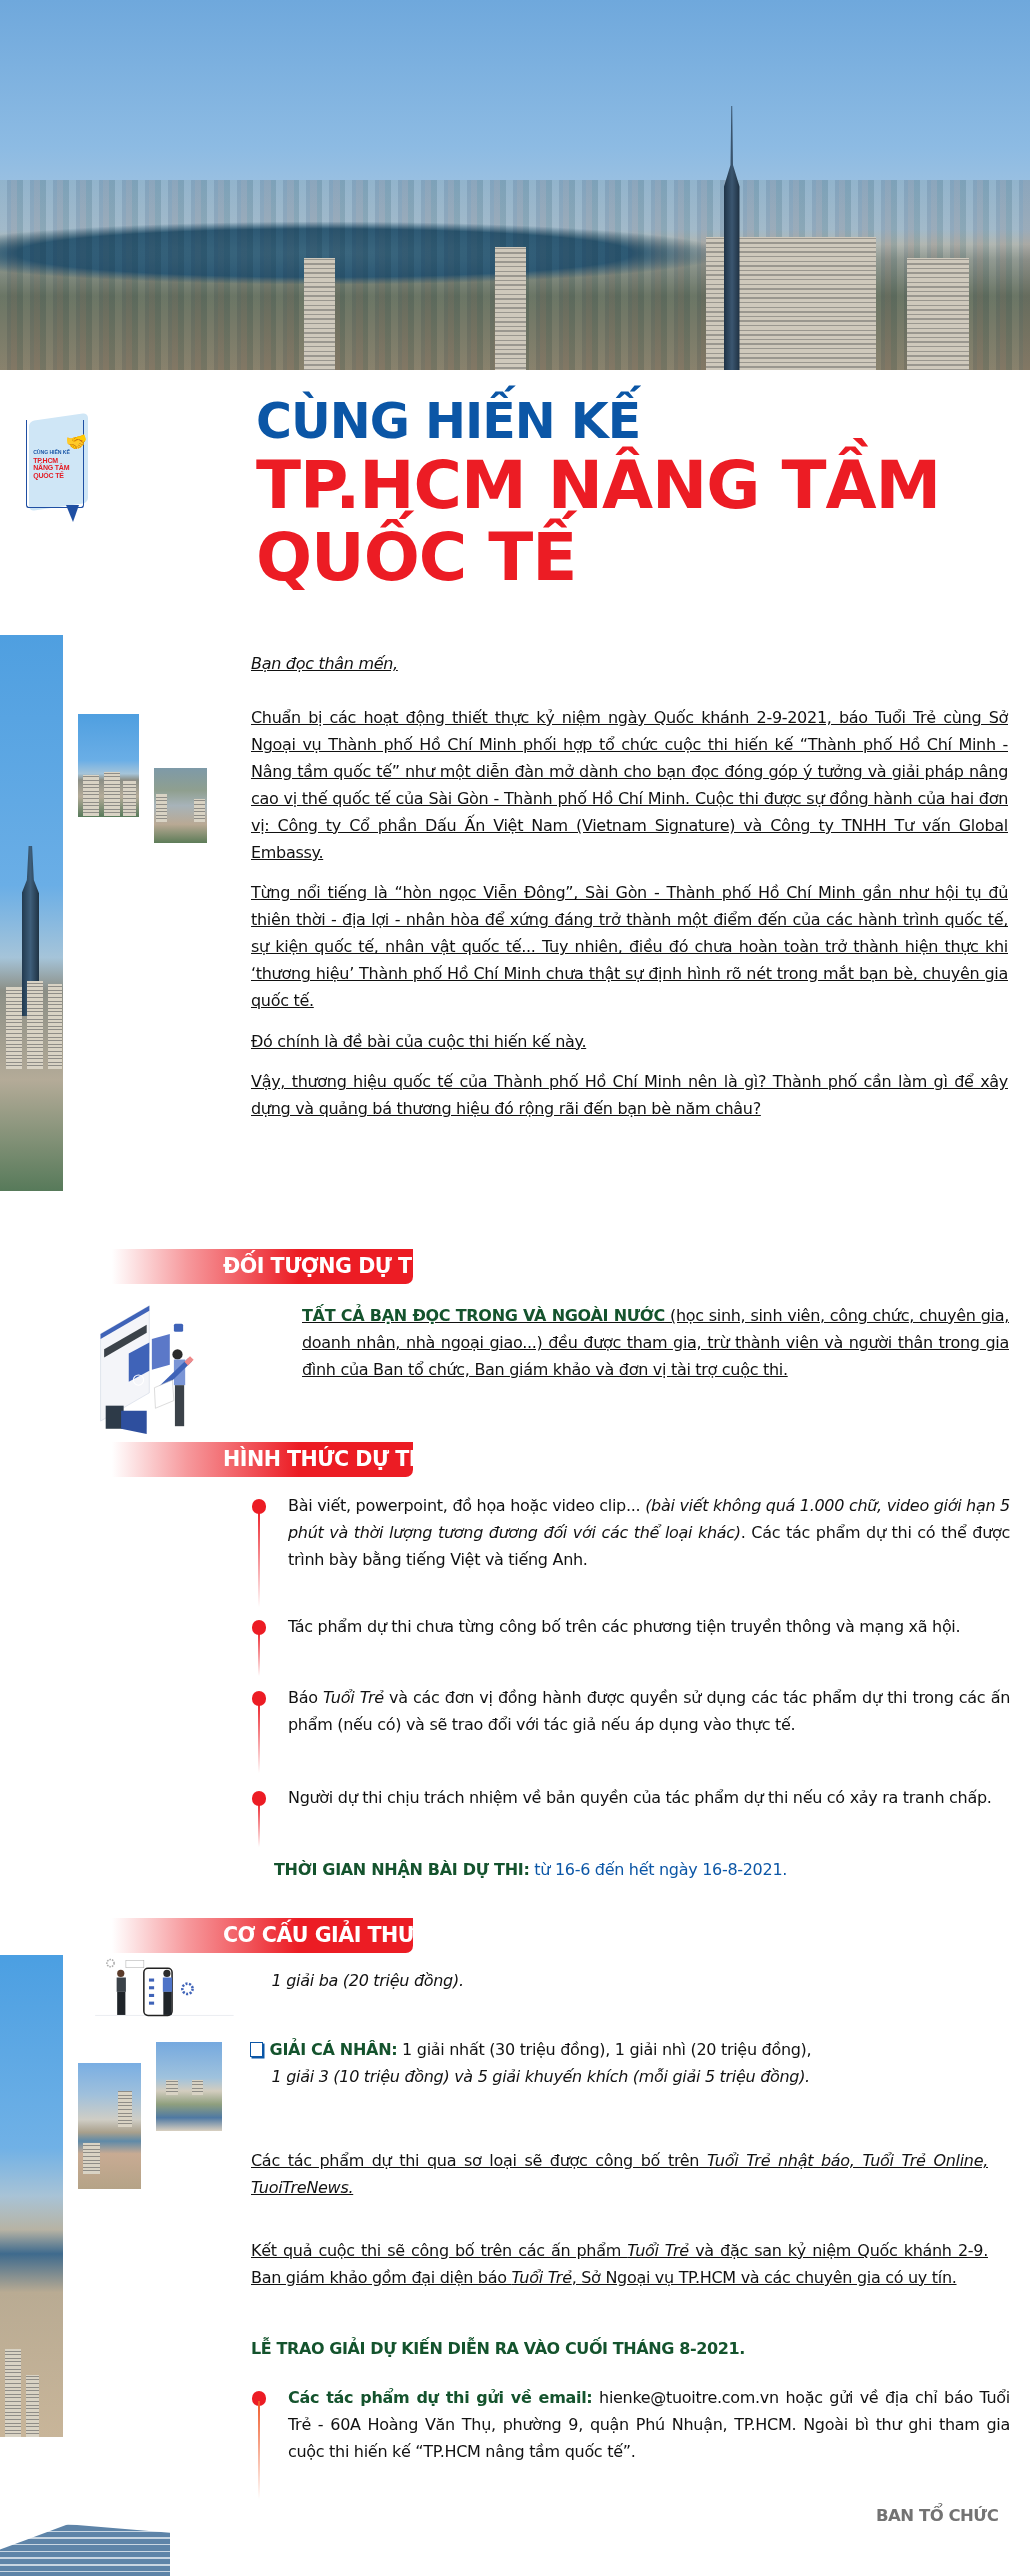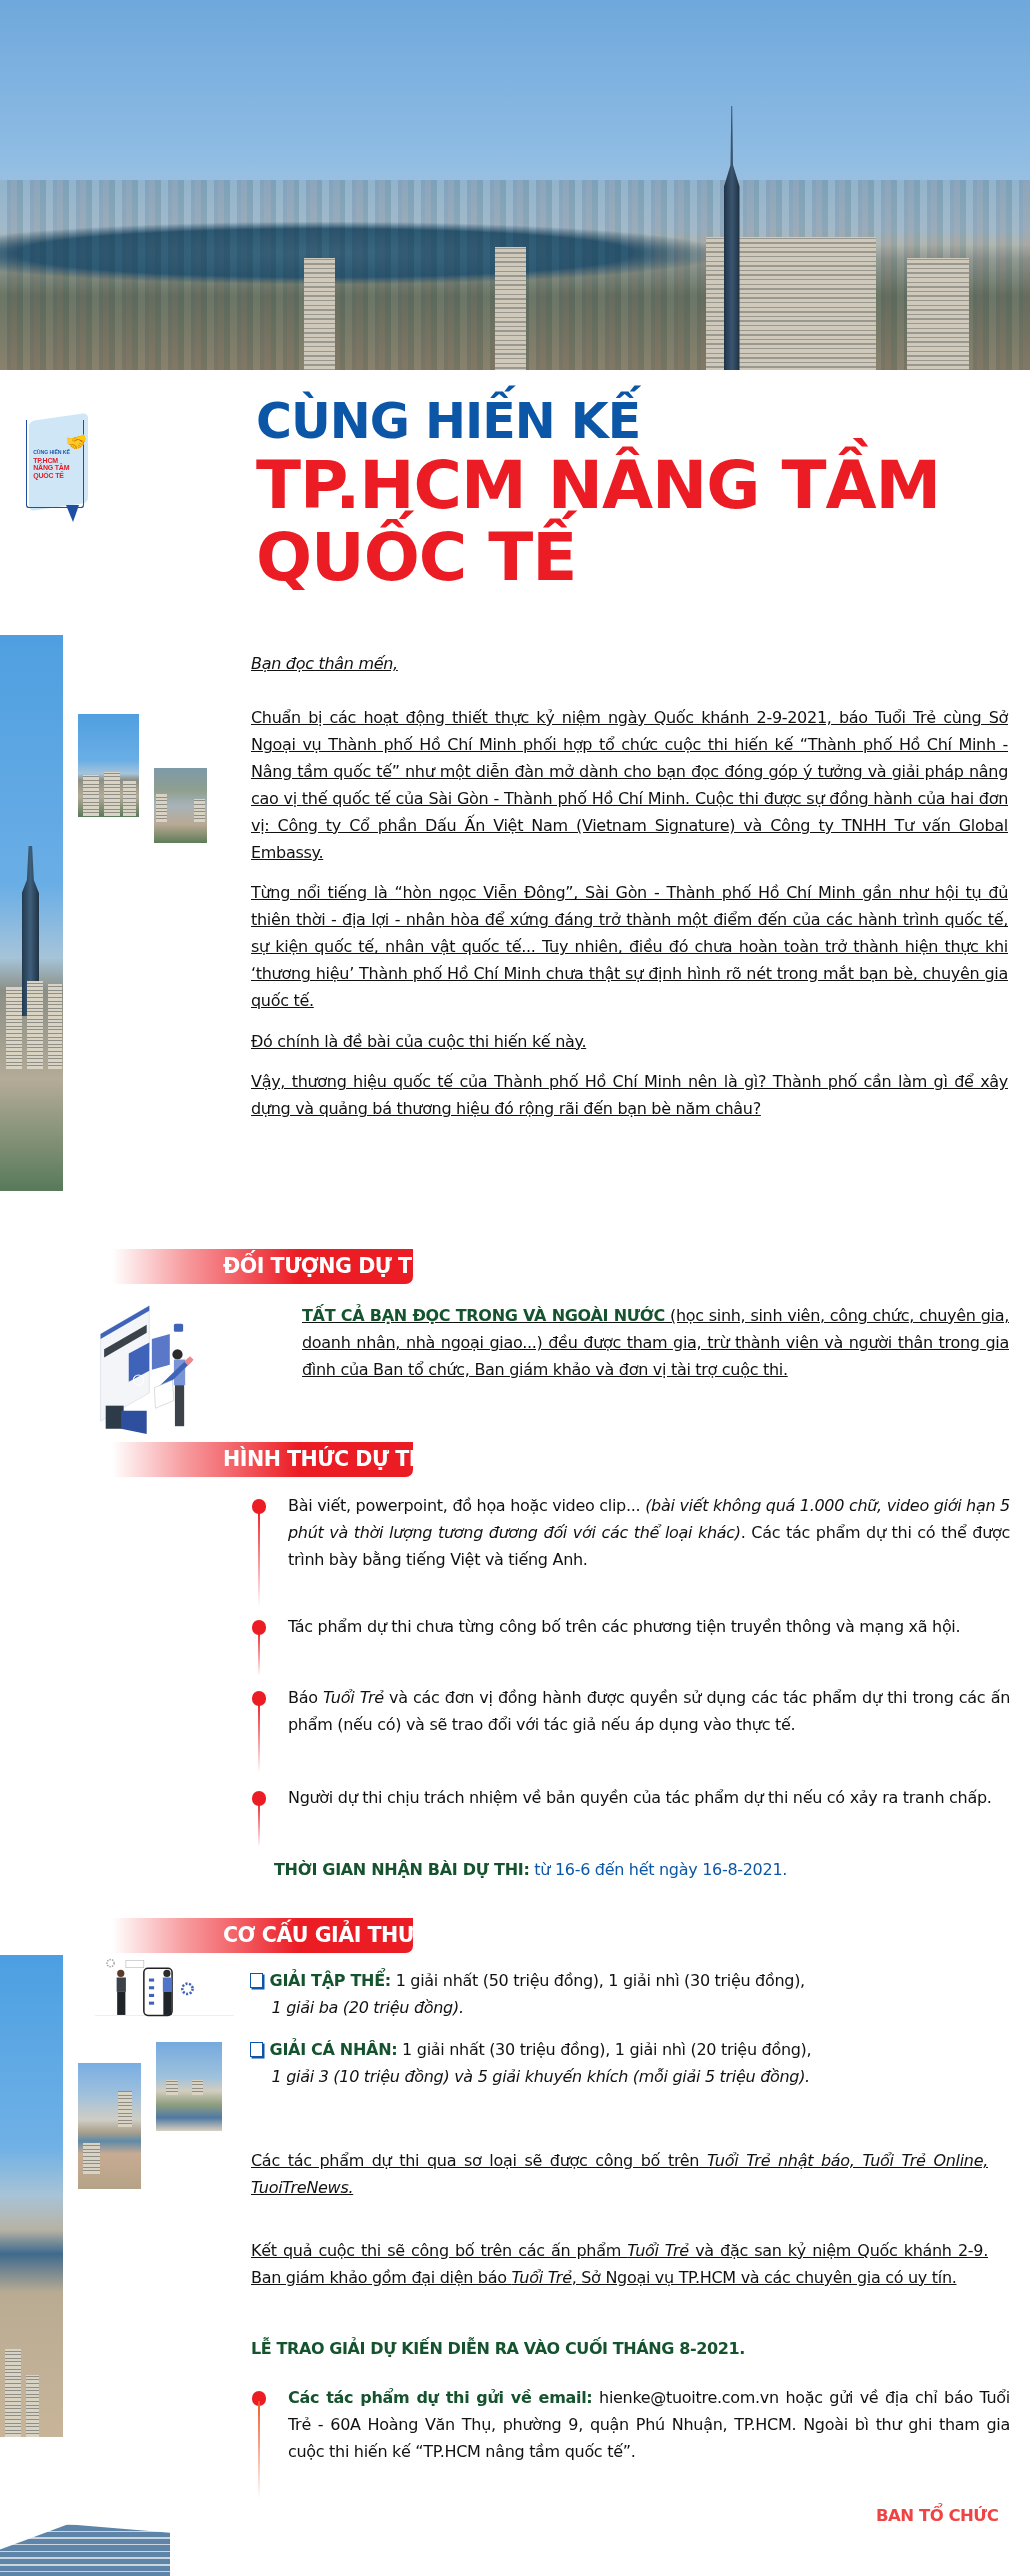--- a/index.html
+++ b/index.html
@@ -108,21 +108,21 @@
   .bitem .txt { margin-left: 37px; text-align: justify; }
 
   .prize { position: absolute; left: 250px; width: 760px; font-family: "DejaVu Sans", sans-serif; font-size: 16px; line-height: 27px; letter-spacing: -0.3px; }
   .prize .box { display: inline-block; width: 13.4px; height: 14.4px; border: 1.5px solid #0b56a6; box-shadow: 1.5px 1.5px 0 #0b56a6; vertical-align: -1.5px; margin-right: 6.2px; background: #fff; }
   .prize .cont { padding-left: 21.6px; font-style: italic; }
 
   
   .illus1 { left: 98px; top: 1303px; width: 100px; height: 131px; }
   .illus2 { left: 95px; top: 1958px; width: 149px; height: 59px; }
 
-  .signoff { left: 876px; top: 2506px; font-family: "DejaVu Sans", sans-serif; font-weight: 700; font-size: 16.5px; color: #ef4444; letter-spacing: -0.5px; white-space: nowrap; }
+  .signoff { left: 876px; top: 2506px; font-family: "DejaVu Sans", sans-serif; font-weight: 700; font-size: 16.5px; color: #737373; letter-spacing: -0.5px; white-space: nowrap; }
 </style>
 </head>
 <body>
 
 <div class="abs photo-top">
   <div class="river"></div>
   <div class="city-band"></div>
   <div class="cluster" style="left:706px;width:170px;"></div>
   <div class="cluster" style="left:495px;width:31px;top:247px;"></div>
   <div class="cluster" style="left:304px;width:31px;top:258px;"></div>
@@ -249,21 +249,20 @@
   <rect x="43" y="66" width="16" height="45" fill="#1f2429"></rect>
   <circle cx="140" cy="30" r="7" fill="#2b2b2b"></circle>
   <rect x="132" y="38" width="18" height="28" fill="#4f74c8"></rect>
   <rect x="133" y="66" width="16" height="45" fill="#1f2429"></rect>
   <circle cx="180" cy="60" r="10" fill="none" stroke="#3f63b8" stroke-width="5" stroke-dasharray="4 3"></circle>
   <circle cx="30" cy="10" r="7" fill="none" stroke="#aaa" stroke-width="3" stroke-dasharray="3 2"></circle>
   <rect x="60" y="5" width="35" height="14" fill="#fff" stroke="#aaa"></rect>
 </svg>
 
 <div class="prize" style="top:1967px;">
-  <div><span class="box"></span><span class="blue-b">GIẢI TẬP THỂ:</span><span> 1 giải nhất (50 triệu đồng), 1 giải nhì (30 triệu đồng),</span></div>
   <div class="cont">1 giải ba (20 triệu đồng).</div>
 </div>
 
 <div class="prize" style="top:2036px;">
   <div><span class="box"></span><span class="blue-b">GIẢI CÁ NHÂN:</span><span> 1 giải nhất (30 triệu đồng), 1 giải nhì (20 triệu đồng),</span></div>
   <div class="cont">1 giải 3 (10 triệu đồng) và 5 giải khuyến khích (mỗi giải 5 triệu đồng).</div>
 </div>
 
 <div class="abs photo-tile" style="left:0;top:1955px;width:63px;height:482px;background:linear-gradient(180deg,#4b9fe2 0%,#70b1e6 40%,#a8c3d6 50%,#b7b3a4 57%,#3e6a8d 62%,#b9ab93 70%,#c8b599 100%);">
   <div class="bld" style="left:5.2px;width:15.5px;height:88px;bottom:0;"></div>

